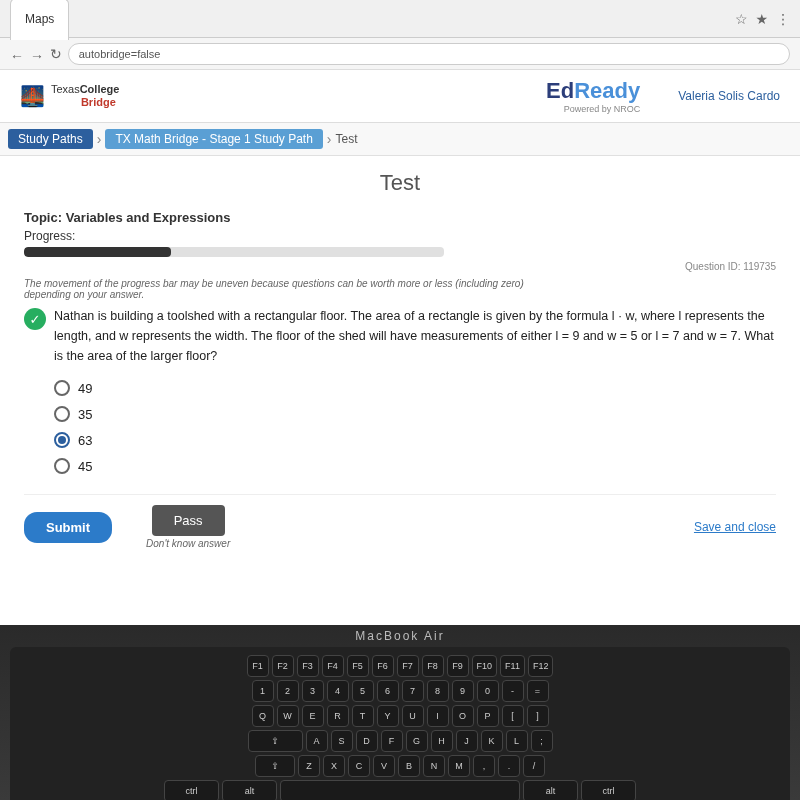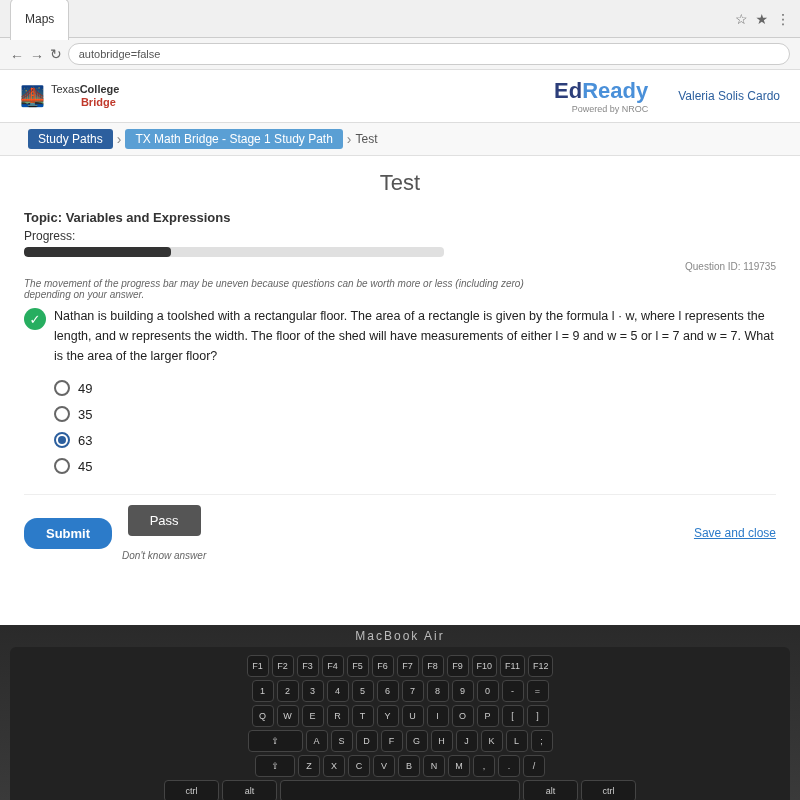--- a/index.html
+++ b/index.html
@@ -132,21 +132,21 @@
     }
     .user-name {
       font-size: 12px;
       color: #2c5f9e;
       margin-left: 10px;
     }
 
     
     .breadcrumb {
       background: #f8f8f8;
-      padding: 6px 28px;
+      padding: 6px 8px;
       display: flex;
       align-items: center;
       gap: 4px;
       border-bottom: 1px solid #e0e0e0;
       font-size: 12px;
     }
     .breadcrumb-item-active {
       background: #2c5f9e;
       color: #fff;
       padding: 3px 10px;
@@ -310,21 +310,22 @@
       border: none;
       padding: 8px 22px;
       border-radius: 4px;
       font-size: 13px;
       cursor: pointer;
     }
     .btn-pass-wrapper {
       display: flex;
       flex-direction: column;
       align-items: center;
-      gap: 14px;
+      gap: 2px;
+      margin-left: 24px;
     }
     .dont-know {
       font-size: 10px;
       color: #666;
       font-style: italic;
     }
     .save-close {
       margin-left: auto;
       font-size: 12px;
       color: #2c7bc9;
@@ -405,21 +406,21 @@
 <div class="page-wrapper">
 
   <div class="site-header">
     <div class="logo-area">
       <span class="bridge-icon">🌉</span>
       <div class="logo-bridge">
         <span class="texas">Texas</span><span class="college">College</span><br>
         <span class="bridge">Bridge</span>
       </div>
     </div>
-    <div style="display:flex;align-items:center;gap:20px;">
+    <div style="display:flex;align-items:center;gap:28px;">
       <div class="edready-logo">
         <span>
           <span class="ed">Ed</span><span class="ready">Ready</span>
         </span>
         <span class="powered">Powered by NROC</span>
       </div>
       <span class="user-name">Valeria Solis Cardo</span>
     </div>
   </div>
 

